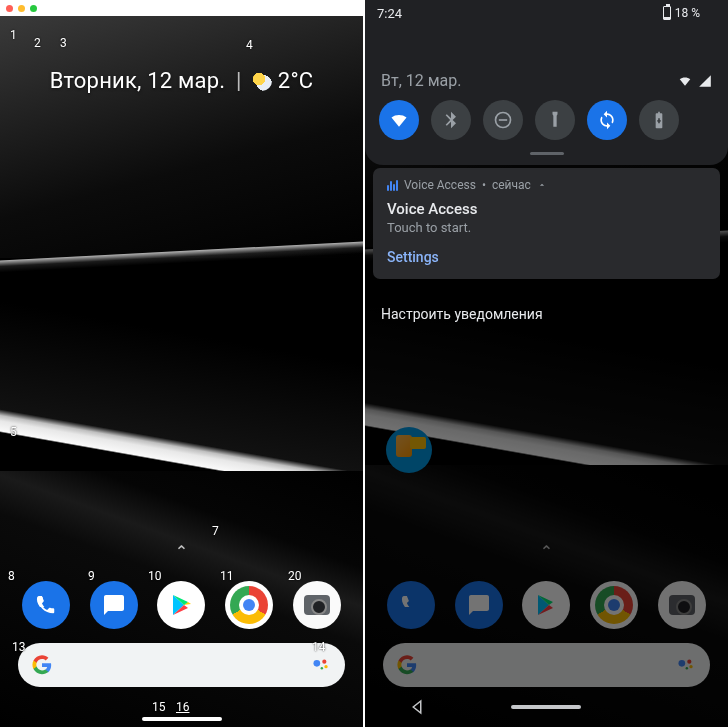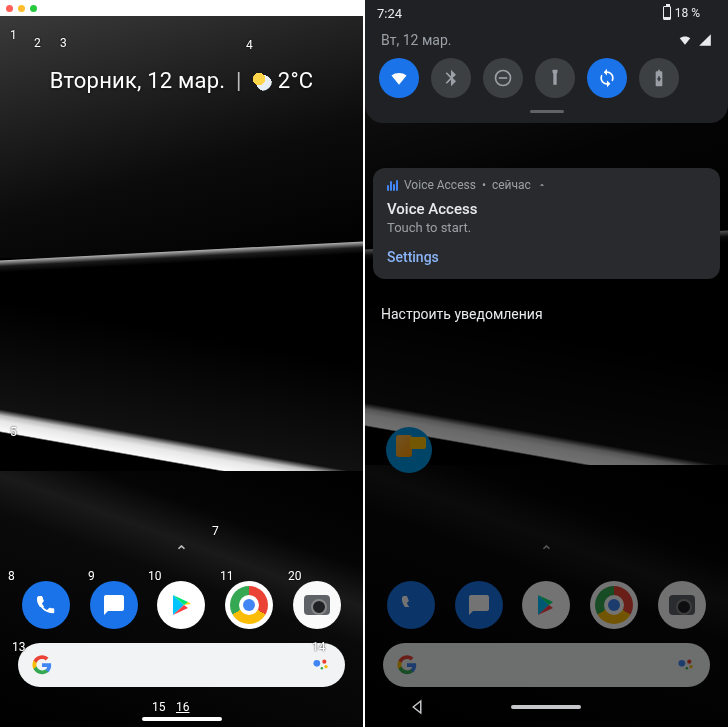--- a/index.html
+++ b/index.html
@@ -86,30 +86,30 @@
 
   
   .status-bar { position:absolute; top:0; left:0; right:16px; height:26px; display:flex; align-items:center; padding:0 12px; color:#e8eaed; font-size:13px; z-index:40; }
   .status-bar .spacer { flex:1; }
   .batt { display:flex; align-items:center; gap:4px; font-size:12px; }
   .batt-ico { width:8px; height:14px; border:1px solid #e8eaed; border-radius:1px; position:relative; }
   .batt-ico::before { content:""; position:absolute; top:-3px; left:2px; width:4px; height:2px; background:#e8eaed; }
   .batt-ico::after { content:""; position:absolute; bottom:0; left:0; right:0; height:20%; background:#e8eaed; }
 
   .shade { position:absolute; top:0; left:0; right:0; background:#202124; border-radius:0 0 18px 18px; z-index:30; padding:28px 0 10px; }
-  .shade-date { color:#9aa0a6; font-size:14px; padding:4px 16px 0; display:flex; align-items:center; justify-content:space-between; }
+  .shade-date { color:#9aa0a6; font-size:16px; padding:4px 16px 0; display:flex; align-items:center; justify-content:space-between;margin-top:39px; }
   .sd-icons { display:flex; gap:6px; align-items:center; }
   .wifi-s, .cell-s { width:14px; height:14px; }
   .qs-row { display:flex; gap:12px; padding:10px 14px 6px; }
   .qs { width:40px; height:40px; border-radius:50%; background:#3c4043; display:flex; align-items:center; justify-content:center; color:#9aa0a6; }
   .qs.active { background:#1a73e8; color:#fff; }
   .qs svg { width:20px; height:20px; }
   .shade-handle { width:34px; height:3px; background:#5f6368; border-radius:2px; margin:6px auto 0; }
 
-  .notif { position:absolute; top:168px; left:8px; right:8px; background:#292a2d; border-radius:12px; padding:10px 14px 14px; z-index:29; color:#e8eaed; }
+  .notif { position:absolute; top:168px; left:8px; right:8px; background:#292a2d; border-radius:7px; padding:10px 14px 14px; z-index:29; color:#e8eaed; }
   .notif-hdr { display:flex; align-items:center; gap:6px; font-size:12px; color:#9aa0a6; }
   .va-icon { display:inline-flex; gap:1px; align-items:flex-end; height:12px; }
   .va-icon span { width:2px; background:#4285f4; border-radius:1px; }
   .va-icon span:nth-child(1){height:6px} .va-icon span:nth-child(2){height:10px} .va-icon span:nth-child(3){height:7px} .va-icon span:nth-child(4){height:11px}
   .notif-title { font-size:15px; margin-top:8px; font-weight:500; }
   .notif-body { font-size:13px; color:#9aa0a6; margin-top:2px; }
   .notif-set { color:#8ab4f8; font-size:14px; margin-top:14px; font-weight:500; }
 
   .manage { position:absolute; top:300px; left:0; right:0; padding:6px 16px; color:#e8eaed; font-size:14px; z-index:29; }
 

